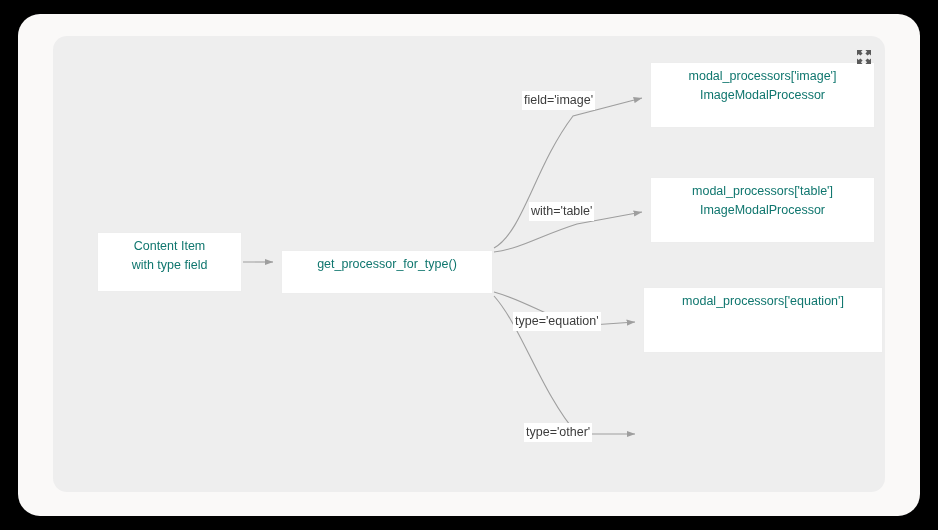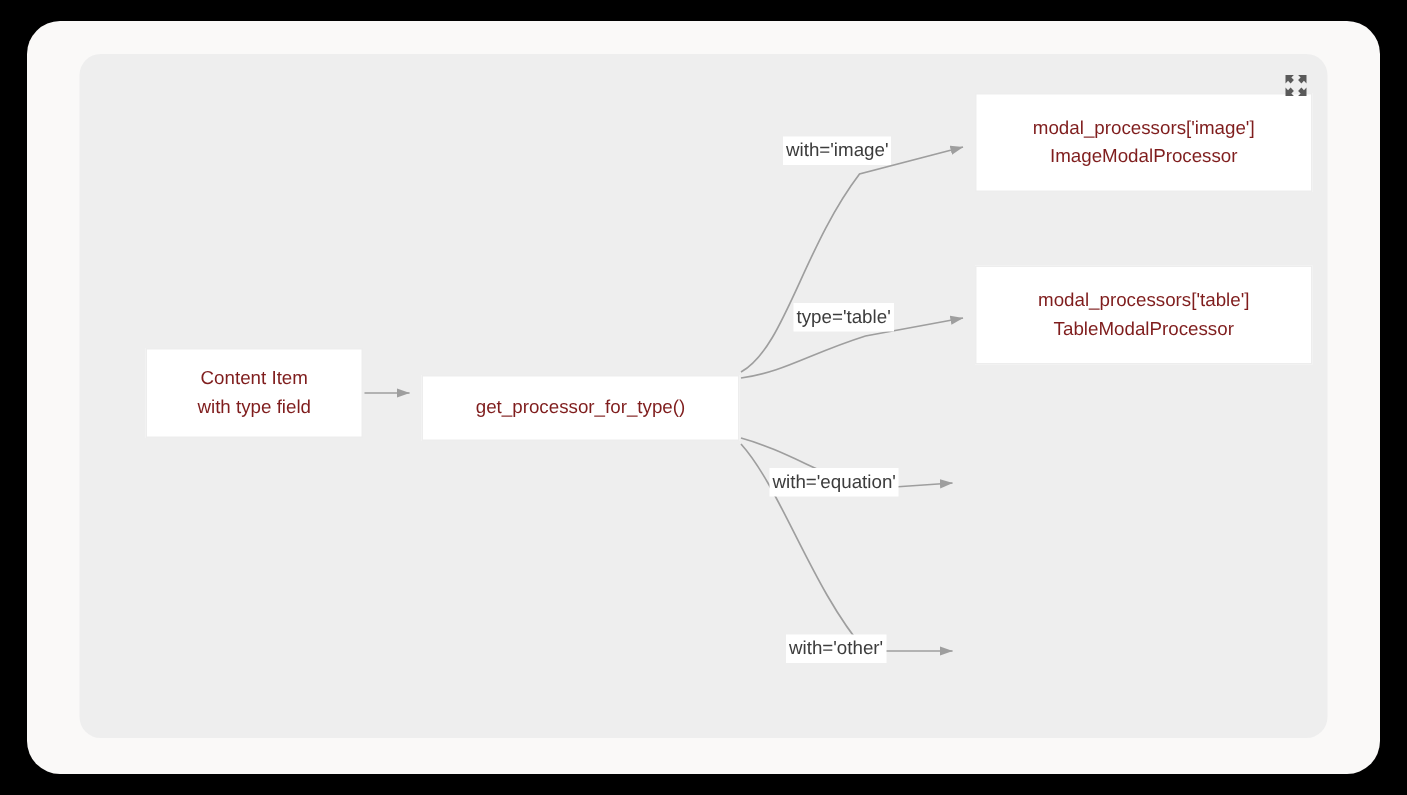--- a/index.html
+++ b/index.html
@@ -71,24 +71,23 @@
     stroke-width: 1.1px;
   }
 
   
   .node {
     position: absolute;
     background: #ffffff;
     border: 1px solid #ededed;
     box-sizing: border-box;
     display: flex;
-    align-items: center;
     justify-content: center;
     text-align: center;
-    color: #7f1d1d;
+    color: #0f766e;
     font-size: 12.5px;
     line-height: 1.55;
     z-index: 10;
     padding: 4px 8px;
   }
   .node-text {
     display: block;
     width: 100%;
     white-space: pre-line;
     word-break: break-all;
@@ -169,24 +168,27 @@
 with type field</span>
     </div>
 
     <div class="node" id="node-image">
       <span class="node-text">modal_processors['image']
 ImageModalProcessor</span>
     </div>
 
     <div class="node" id="node-table">
       <span class="node-text">modal_processors['table']
-TableModalProcessor</span>
+ImageModalProcessor</span>
+    </div>
+
+    <div class="node" id="node-equation">
+      <span class="node-text">modal_processors['equation']</span>
     </div>
 
 
-
-    <div class="edge-label" id="edge-label-image">with='image'</div>
-    <div class="edge-label" id="edge-label-table">type='table'</div>
-    <div class="edge-label" id="edge-label-equation">with='equation'</div>
-    <div class="edge-label" id="edge-label-other">with='other'</div>
+    <div class="edge-label" id="edge-label-image">field='image'</div>
+    <div class="edge-label" id="edge-label-table">with='table'</div>
+    <div class="edge-label" id="edge-label-equation">type='equation'</div>
+    <div class="edge-label" id="edge-label-other">type='other'</div>
 
   </div>
 </div>
 
 </body></html>

